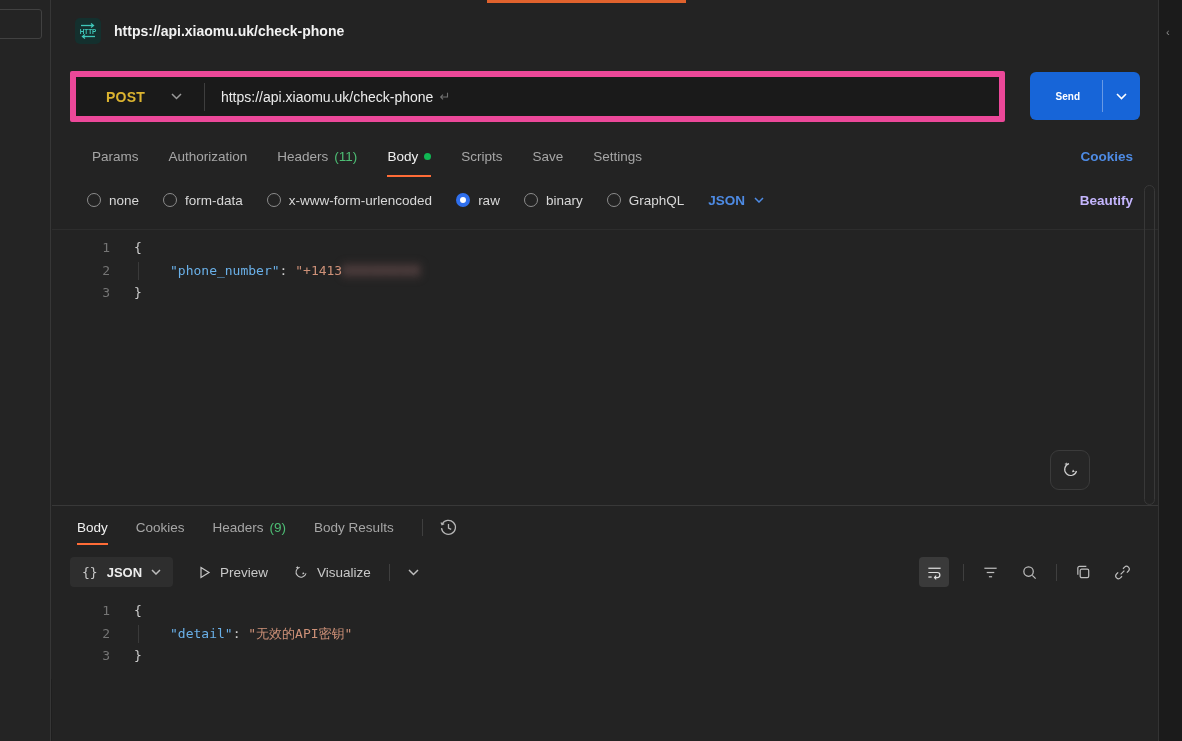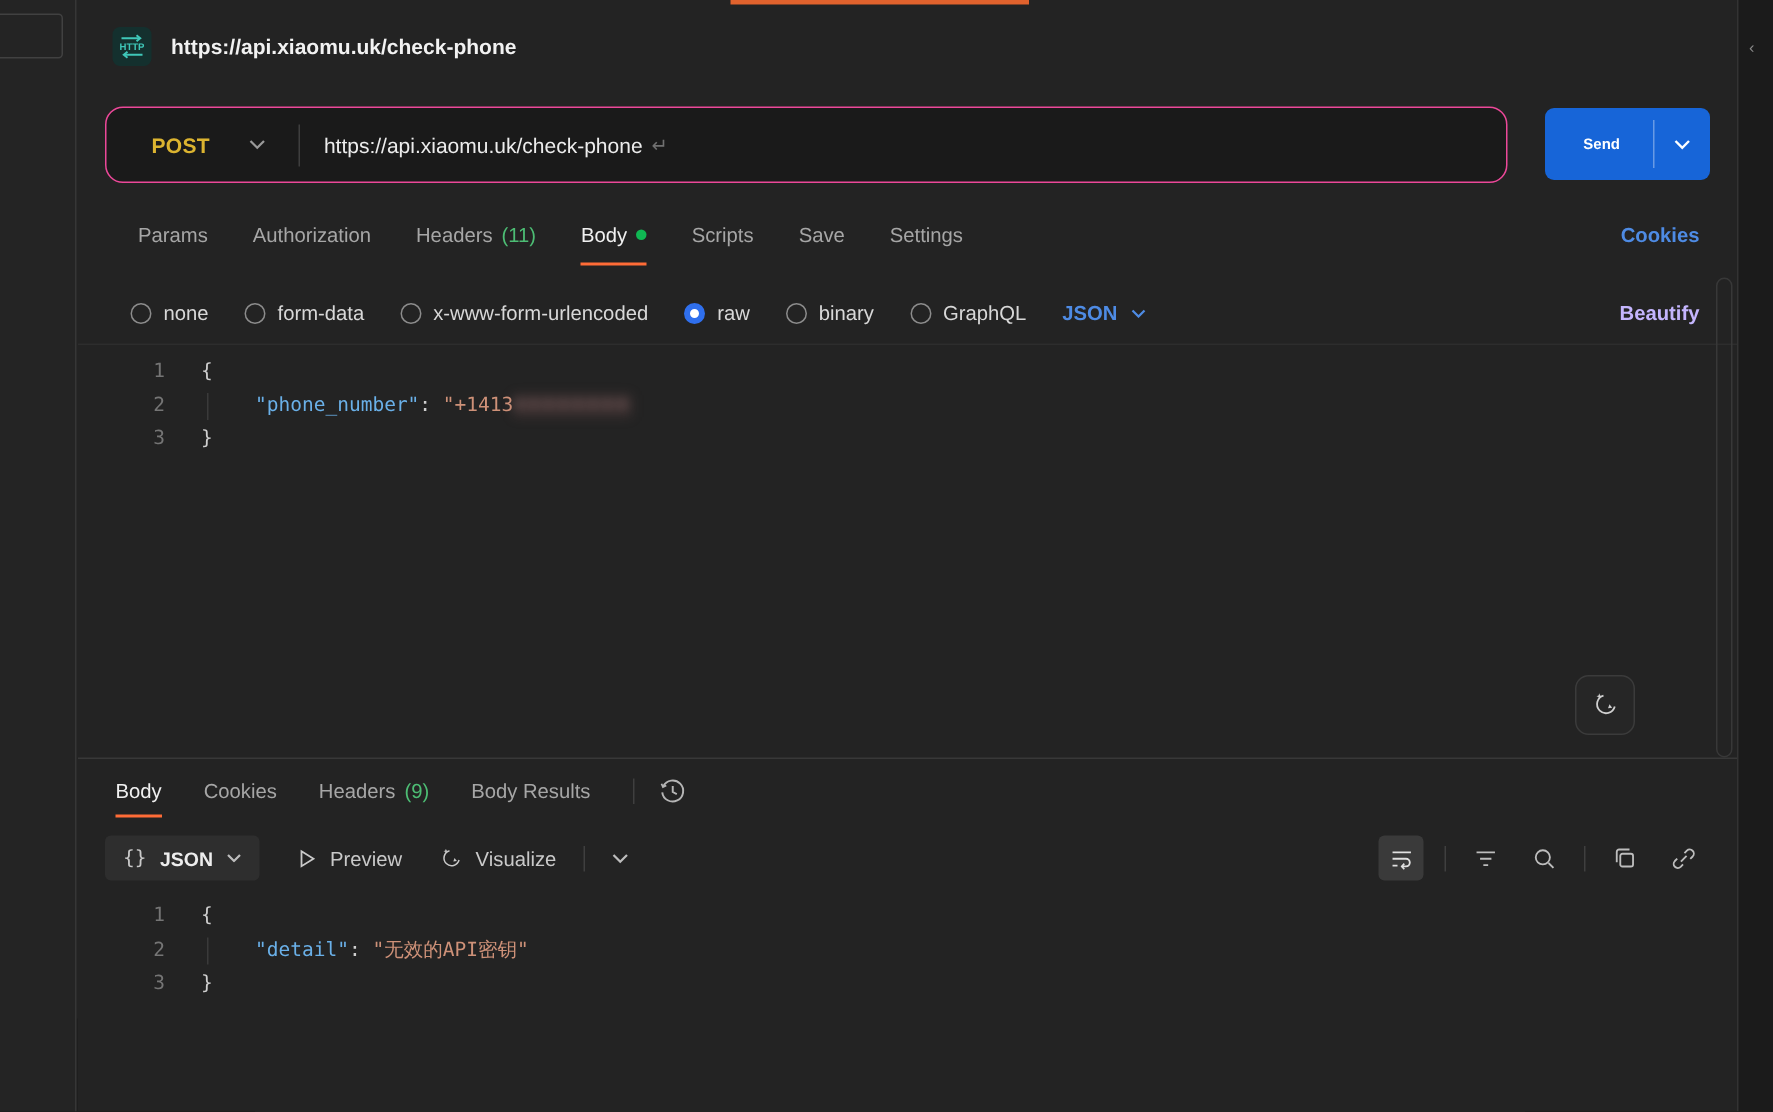--- a/index.html
+++ b/index.html
@@ -28,21 +28,21 @@
   .save-group { position:absolute; right:18px; top:14px; height:34px; display:flex; align-items:stretch;
     background:#2f2f2f; border-radius:4px; overflow:hidden; }
   .save-btn { display:flex; align-items:center; gap:8px; padding:0 14px; background:none; border:none;
     color:#e6e6e6; font-size:13.5px; font-family:inherit; cursor:pointer; }
   .save-div { width:1px; background:#4a4a4a; margin:6px 0; }
   .caret-btn { background:none; border:none; color:#cfcfcf; padding:0 11px; cursor:pointer; display:flex; align-items:center; }
 
   
   .url-row { position:absolute; left:0; top:70px; width:100%; height:52px; }
   .url-box { position:absolute; left:18px; top:1px; width:935px; height:51px; background:#1a1a1a;
-    border:1px solid #ec4899; border-radius:12px; display:flex; align-items:center; }
+    border:6px solid #ec4899; border-radius:2px; display:flex; align-items:center; }
   .method-btn { display:flex; align-items:center; gap:26px; padding:0 22px 0 30px; background:none; border:none;
     cursor:pointer; height:100%; }
   .method-label { color:#dcb430; font-weight:bold; font-size:14px; letter-spacing:.2px; font-family:inherit; }
   .url-vdiv { width:1px; height:28px; background:#3e3e3e; }
   .url-input { flex:1; padding:0 16px; font-size:14px; color:#ececec; cursor:text; display:flex; align-items:center; gap:6px; }
   .enter-glyph { color:#707070; font-size:13px; }
   .send-group { position:absolute; right:18px; top:2px; height:48px; display:flex; background:#1765d8; border-radius:6px; overflow:hidden; }
   .send-btn { background:none; border:none; color:#fff; font-weight:bold; font-size:10px; padding:0 22px 0 26px;
     cursor:pointer; font-family:inherit; }
   .send-vdiv { width:1px; background:rgba(255,255,255,.35); margin:8px 0; }
@@ -51,21 +51,21 @@
   
   .req-tabs { position:absolute; left:0; top:135px; width:100%; height:42px; display:flex; align-items:center; padding-left:40px; }
   .tab { color:#a6a6a6; margin-right:30px; cursor:pointer; position:relative; height:42px; display:flex; align-items:center; gap:6px; }
   .tab .cnt { color:#4dbd74; }
   .tab.active { color:#f0f0f0; }
   .tab.active::after { content:""; position:absolute; left:0; right:0; bottom:0; height:2px; background:#ff6c37; }
   .body-dot { width:7px; height:7px; border-radius:50%; background:#10b753; }
   .cookies-link { position:absolute; right:25px; color:#4e8be4; font-weight:600; cursor:pointer; }
 
   
-  .mode-row { position:absolute; left:0; top:184px; width:100%; height:32px; display:flex; align-items:flex-end; padding-left:35px; gap:24px; }
+  .mode-row { position:absolute; left:0; top:184px; width:100%; height:32px; display:flex; align-items:center; padding-left:35px; gap:24px; }
   .radio { display:flex; align-items:center; gap:8px; cursor:pointer; color:#d8d8d8; }
   .rb { width:14px; height:14px; border-radius:50%; border:1.5px solid #8c8c8c; background:transparent; flex:none; }
   .rb.checked { border:4.5px solid #2f6fed; background:#fff; }
   .lang-select { display:flex; align-items:center; gap:9px; cursor:pointer; }
   .lang-select span { color:#4e8be4; font-weight:600; }
   .beautify-link { position:absolute; right:25px; color:#c4b5fd; font-weight:700; cursor:pointer; }
 
   
   .editor { position:absolute; left:0; width:100%; font-family:"DejaVu Sans Mono", monospace; font-size:13px; }
   .req-editor { top:229px; height:276px; border-top:1px solid #2d2d2d; padding-top:7px; }

